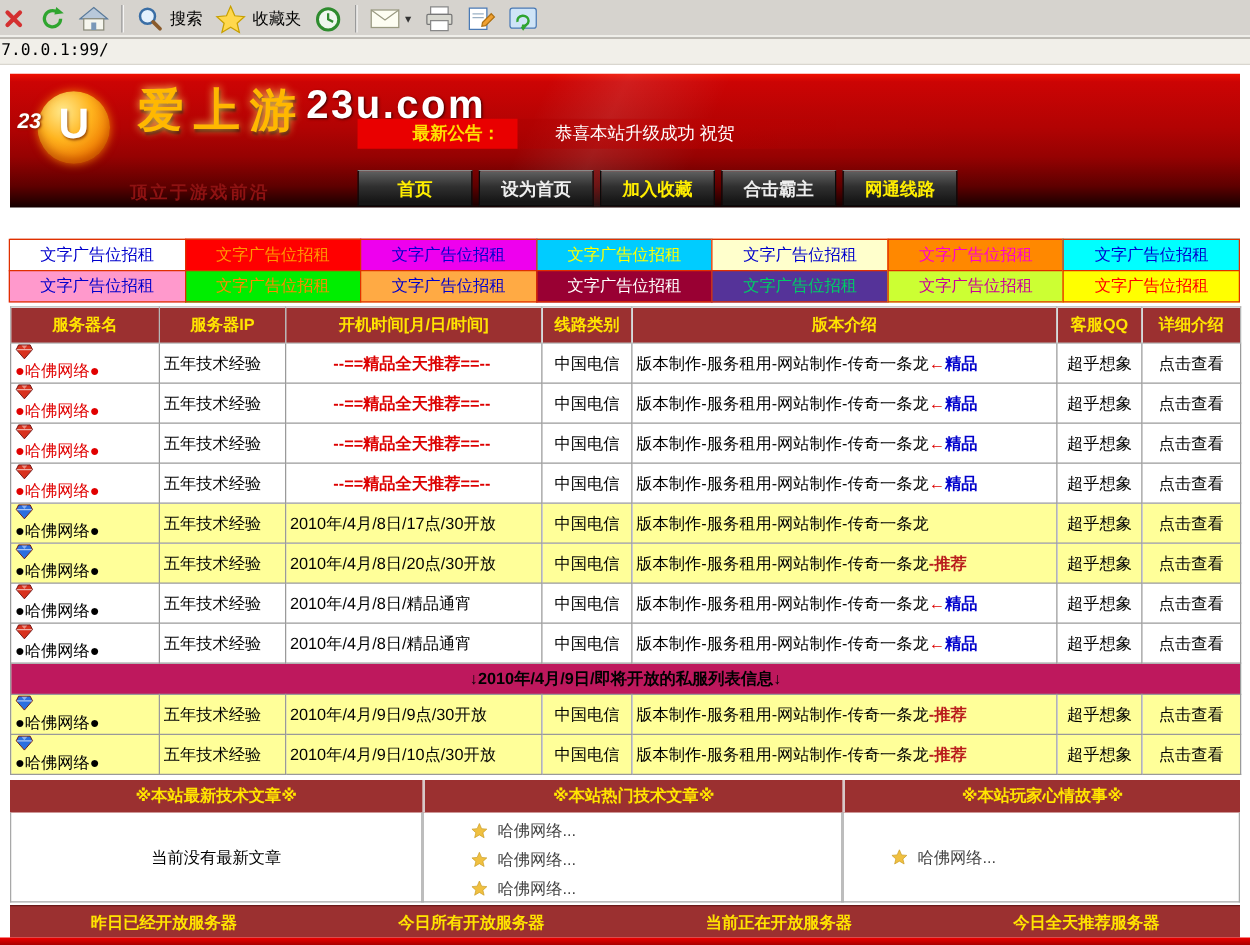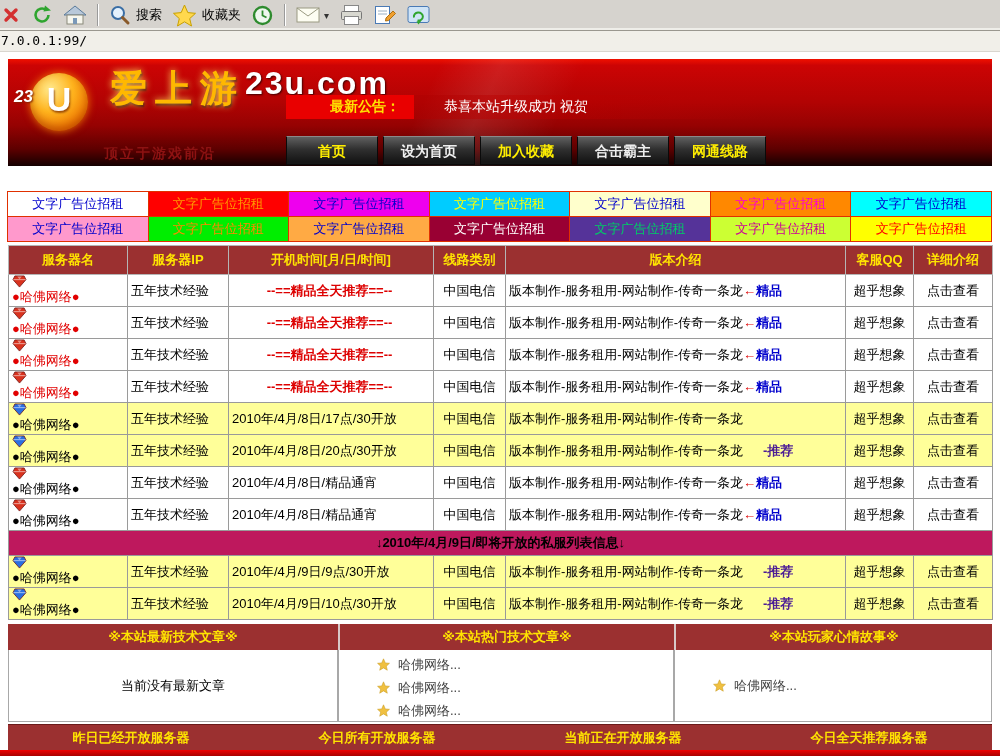--- a/index.html
+++ b/index.html
@@ -93,21 +93,21 @@
   td.c-line{text-align:center;}
   td.c-ver{padding-left:4px;}
   td.c-qq{text-align:center;}
   td.c-detail{text-align:center;cursor:pointer;}
   td.banner-cell{
     background:#be185d;color:#ffe400;font-weight:bold;font-size:13px;text-align:center;
     border:1px solid #9a9a9a;
   }
   .arrow-red{color:#dd0000;font-weight:bold;}
   .sfx-blue{color:#0000cc;font-weight:bold;}
-  .sfx-red{color:#4c1d95;font-weight:bold;margin-left:20px;}
+  .sfx-red{color:#b91c1c;font-weight:bold;}
   
   .articles{margin-top:4px;display:grid;grid-template-columns:330px 336px 318px;}
   .art-head{
     background:#9b3030;color:#ffe400;font-weight:bold;font-size:13px;
     height:26px;line-height:26px;text-align:center;border-left:2px solid #d8c8c8;
   }
   .art-head:first-child{border-left:none;}
   .art-body{border:1px solid #a8a8a8;border-top:none;height:72px;box-sizing:border-box;overflow:hidden;}
   .art-empty{display:flex;align-items:center;justify-content:center;height:100%;font-size:13px;color:#000;}
   .art-list{list-style:none;margin:0;padding:3px 0 0 38px;}

